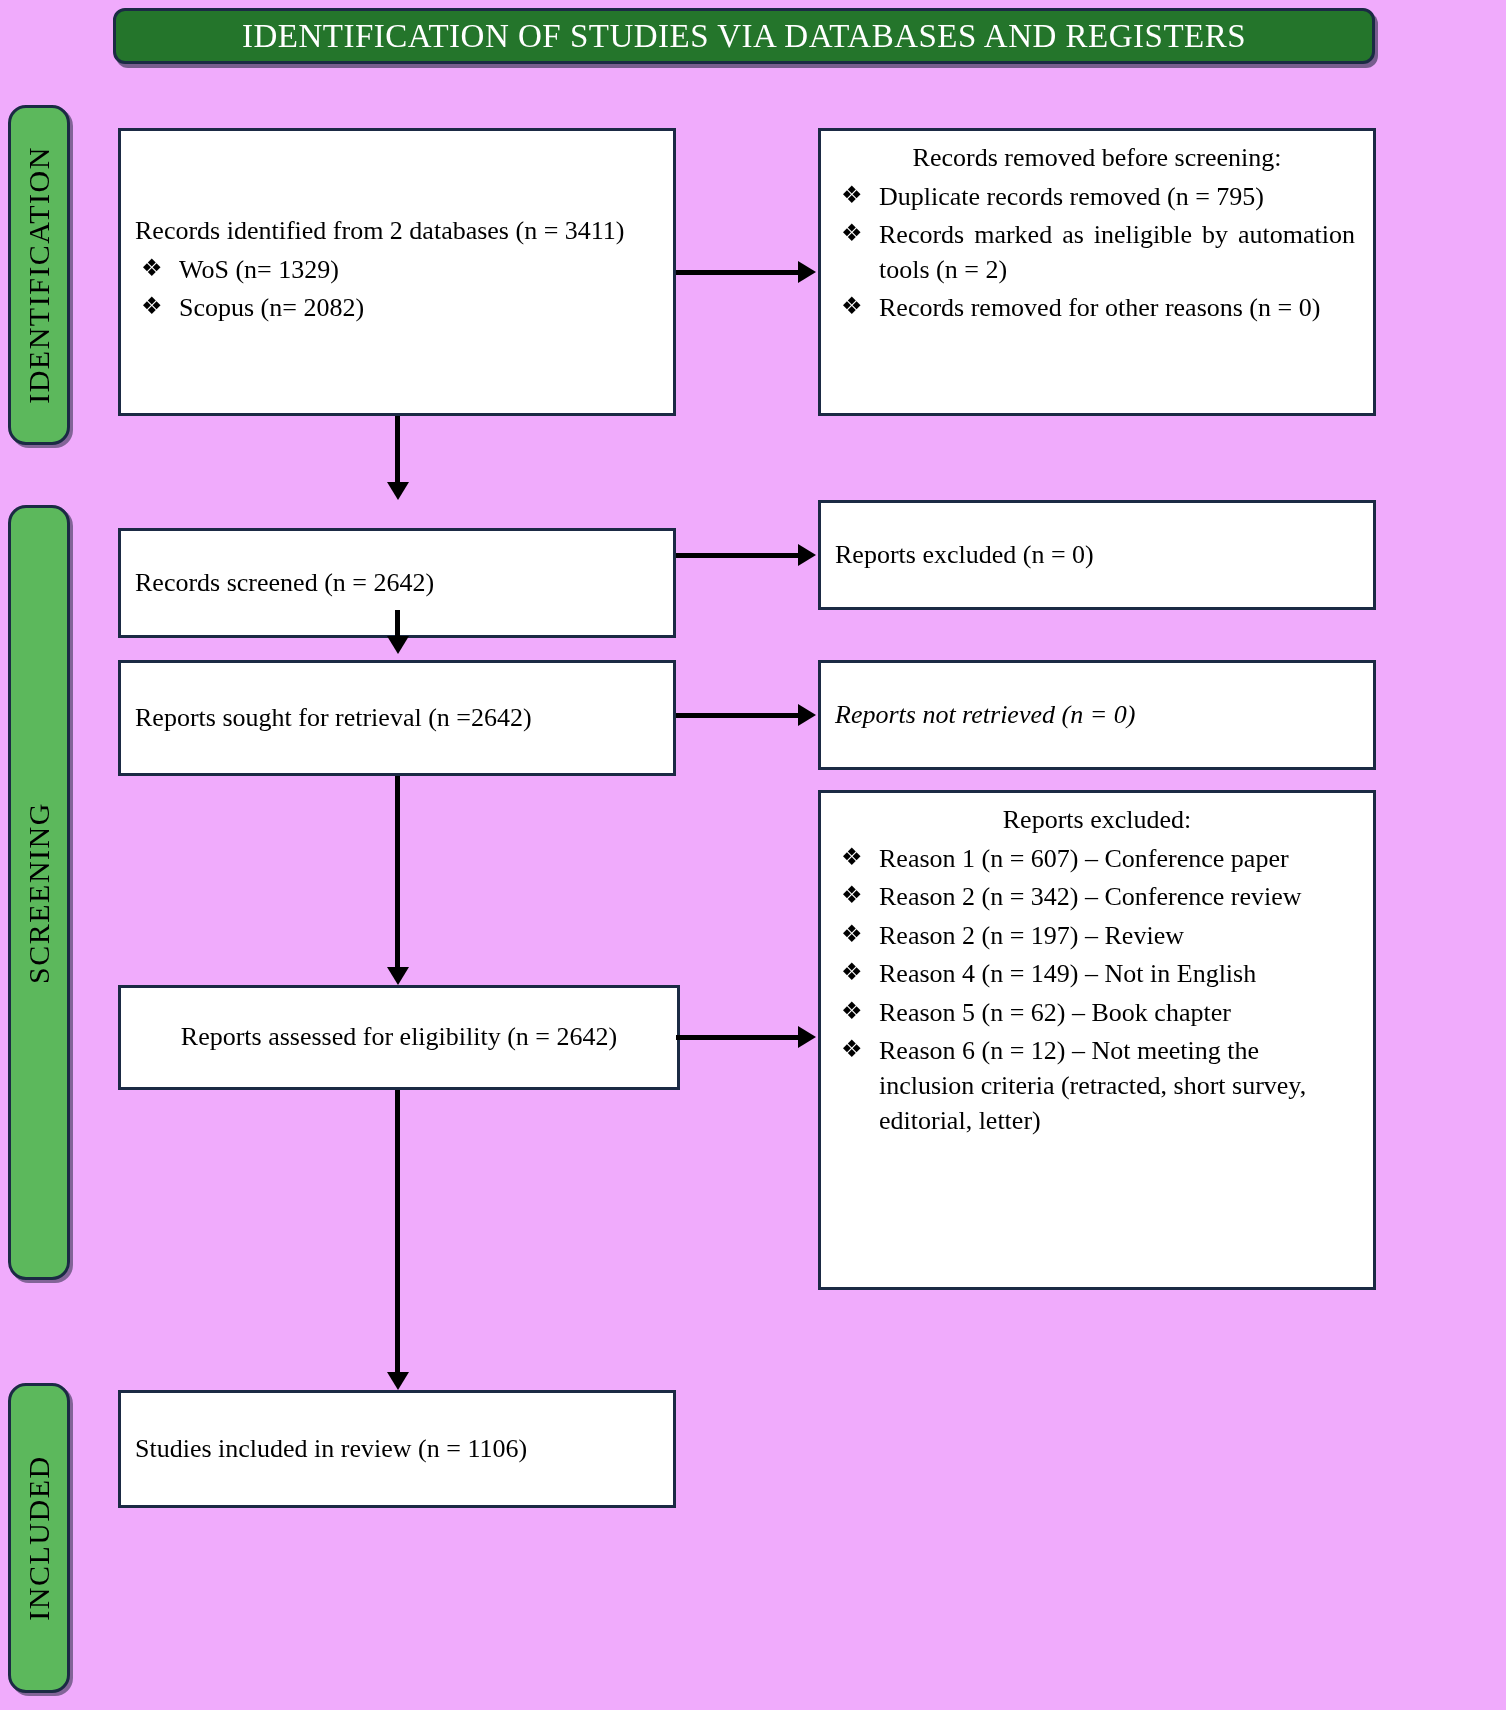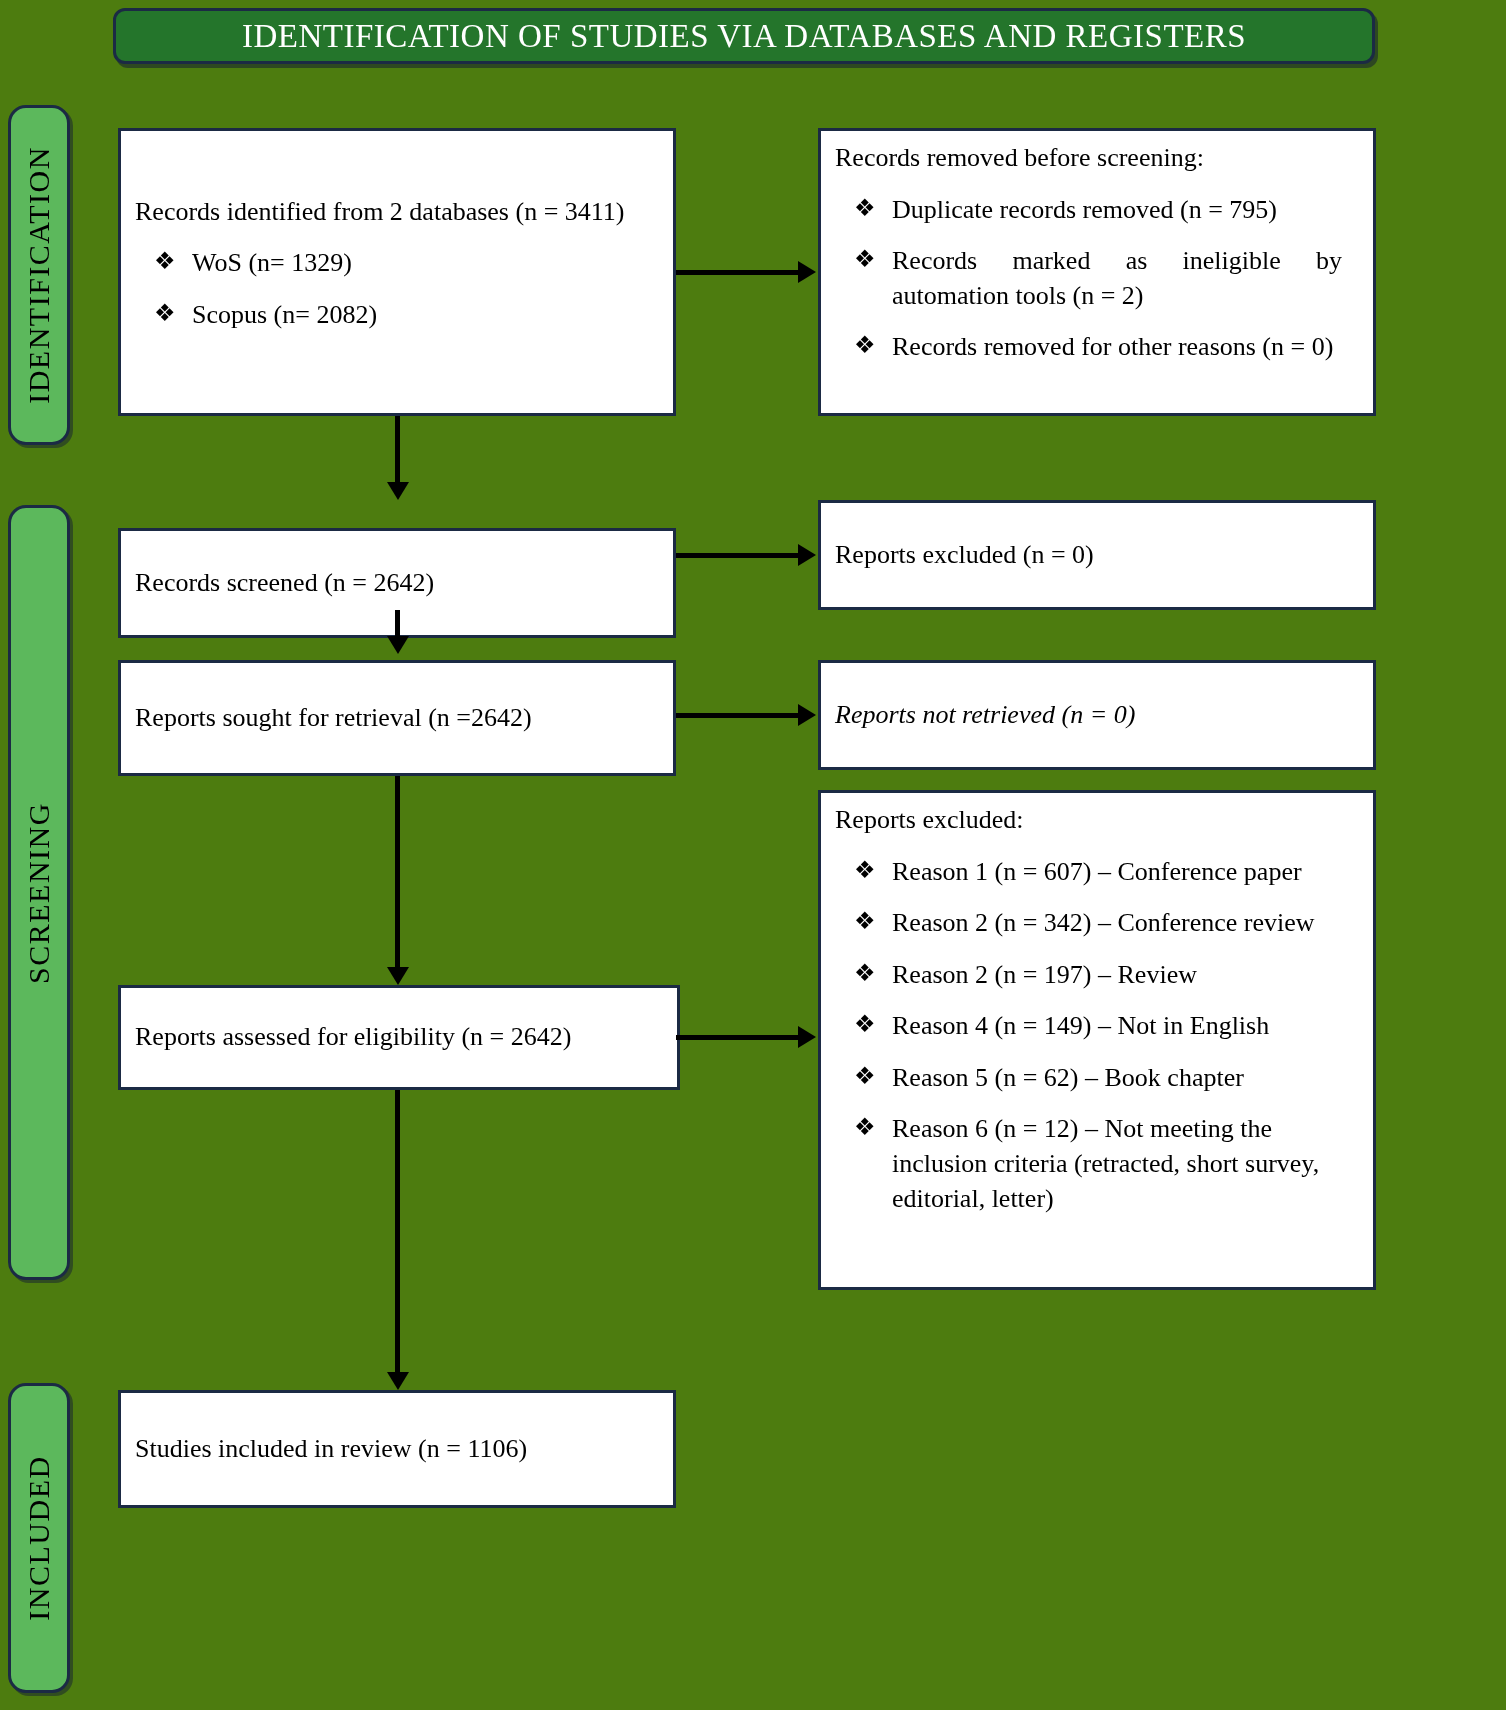--- a/index.html
+++ b/index.html
@@ -8,21 +8,21 @@
     background: #ffffff;
   }
   body {
     font-family: "Liberation Serif", "DejaVu Serif", serif;
     color: #000000;
   }
   #canvas {
     position: relative;
     width: 1506px;
     height: 1710px;
-    background: #4d7c0f;
+    background: #f0abfc;
     overflow: hidden;
   }
 
   
   .banner {
     position: absolute;
     left: 113px;
     top: 8px;
     width: 1262px;
     height: 56px;
@@ -77,33 +77,33 @@
     box-sizing: border-box;
     padding: 10px 14px;
     font-size: 26px;
     line-height: 1.33;
   }
   .pbox .lead {
     margin: 0;
     text-align: justify;
     text-justify: inter-word;
   }
-  .pbox .lead.nowrapjust { text-align: left; }
+  .pbox .lead.nowrapjust { text-align: center; }
 
   ul.bul {
     list-style: none;
     margin: 0;
     padding: 0;
   }
   ul.bul > li {
     position: relative;
     padding-left: 40px;
     text-align: justify;
     text-justify: inter-word;
-    margin: 17px;
+    margin: 4px;
   }
   ul.bul > li::before {
     content: "\2756";
     position: absolute;
     left: 2px;
     top: 0;
     font-size: 24px;
     line-height: 1.33;
   }
   ul.bul > li:last-child { text-align: left; }

